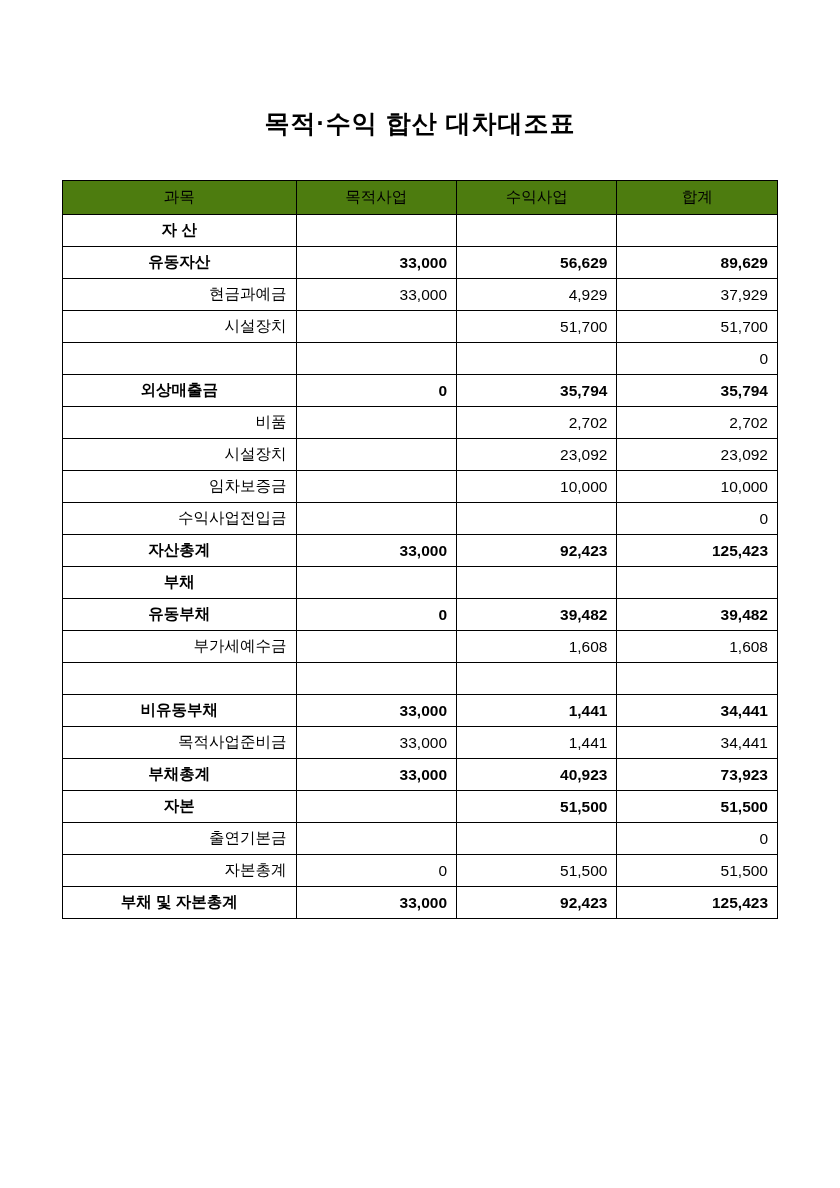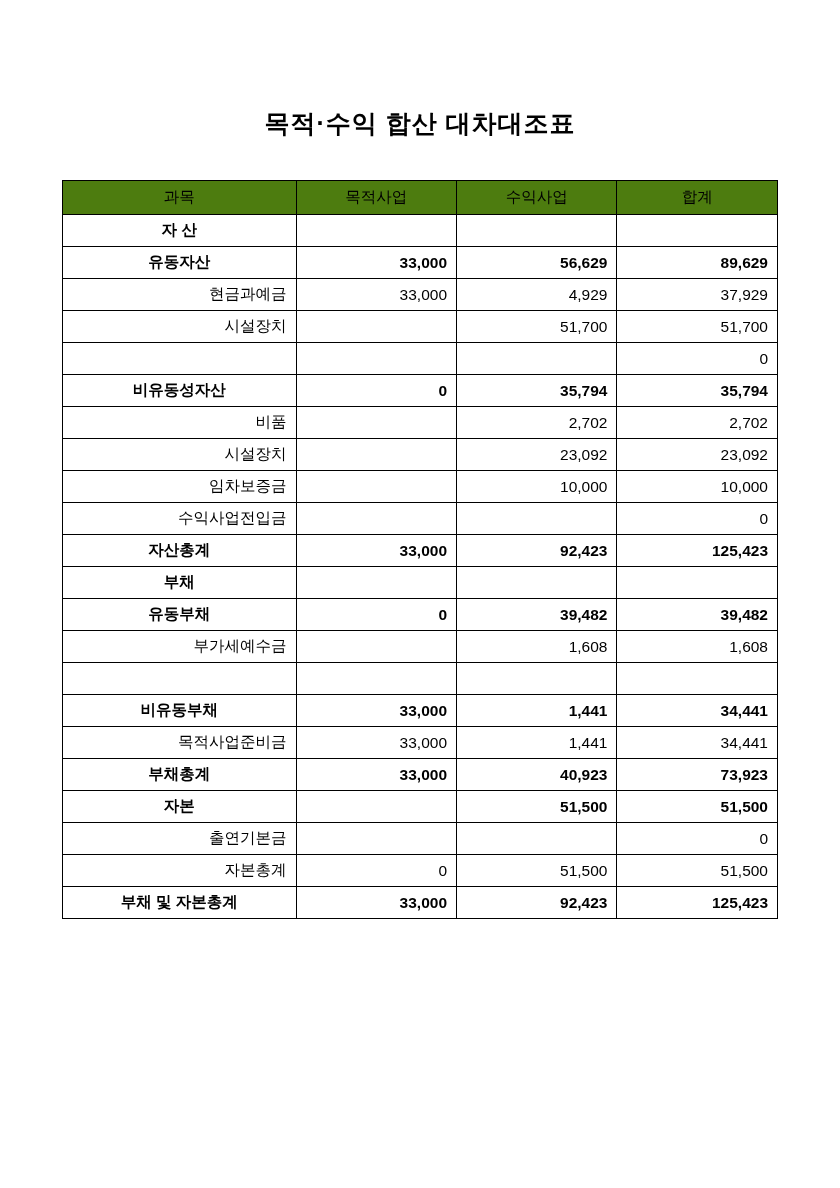--- a/index.html
+++ b/index.html
@@ -141,21 +141,21 @@
           <td class="num">51,700</td>
           <td class="num">51,700</td>
         </tr>
         <tr class="blank">
           <td class="label"></td>
           <td class="num"></td>
           <td class="num"></td>
           <td class="num">0</td>
         </tr>
         <tr class="bold">
-          <td class="label">비유동성자산</td>
+          <td class="label">외상매출금</td>
           <td class="num">0</td>
           <td class="num">35,794</td>
           <td class="num">35,794</td>
         </tr>
         <tr>
           <td class="label ind">비품</td>
           <td class="num"></td>
           <td class="num">2,702</td>
           <td class="num">2,702</td>
         </tr>

